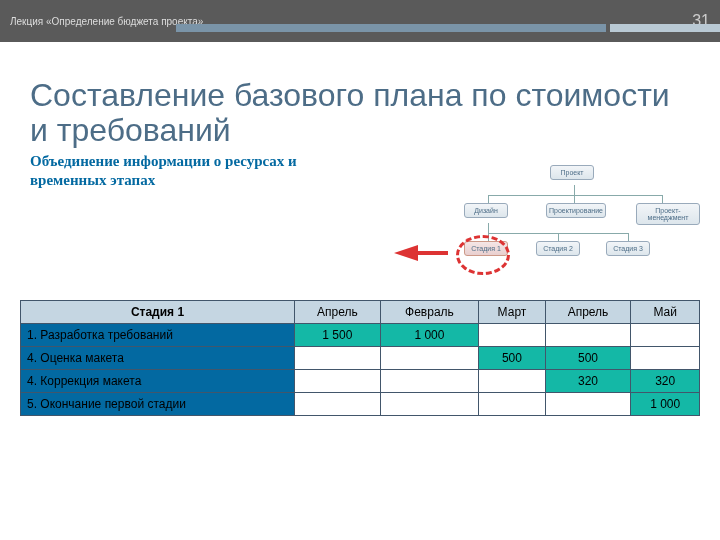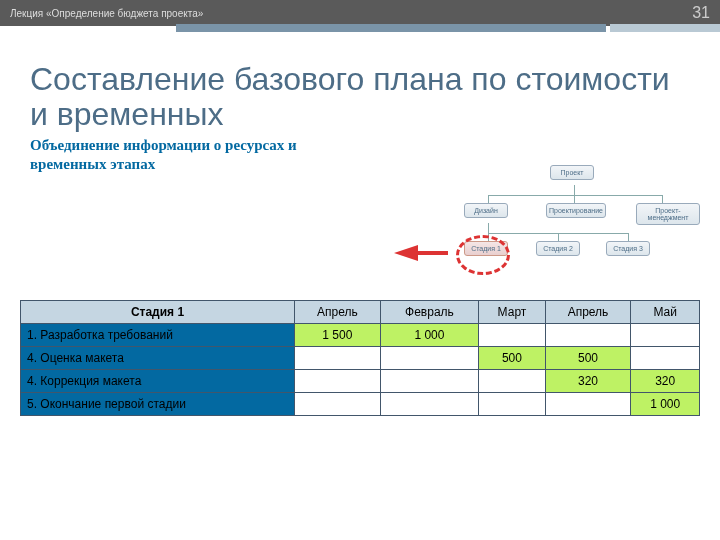--- a/index.html
+++ b/index.html
@@ -9,21 +9,21 @@
     height: 540px;
     background: #fff;
     font-family: Arial, sans-serif;
     overflow: hidden;
     position: relative;
   }
   .topbar {
     background: #5a5a5a;
     color: #ddd;
     font-size: 10px;
-    padding: 4px 10px;
+    padding: 12px 10px;
     display: flex;
     justify-content: space-between;
     align-items: center;
     text-align: right;
   }
   .topbar .page { font-size: 16px; font-family: Liberation Sans, sans-serif; color: #ccc; }
   .accent-lines {
     position: absolute;
     top: 24px; left: 0; right: 0;
     display: flex; justify-content: flex-end;
@@ -93,36 +93,36 @@
     padding: 4px 6px;
     text-align: center;
     height: 22px;
   }
   table.cost th {
     background: #c5d6e2;
     font-weight: normal;
   }
   table.cost th.stage { font-weight: bold; }
   table.cost td.label { text-align: left; background:#0369a1;}
-  table.cost td.val { background:#bef264; }
+  table.cost td.val { background:#14b8a6; }
   table.cost td.valw { background:#fff; }
 </style>
 </head>
 <body>
 
 <div class="topbar">
   <span>Лекция «Определение бюджета проекта»</span>
   <span class="page">31</span>
 </div>
 <div class="accent-lines">
   <div class="a"></div>
     <div class="b"></div>
 </div>
 
-<div class="slide-title">Составление базового плана по стоимости и временных</div>
+<div class="slide-title">Составление базового плана по стоимости и требований</div>
 <div class="subtitle">Объединение информации о ресурсах и временных этапах</div>
 
 <div class="org-wrap">
   <div class="node" style="left:100px;top:0;">Проект</div>
   <div class="conn" style="left:124px;top:20px;width:1px;height:10px;"></div>
   <div class="conn" style="left:38px;top:30px;width:174px;height:1px;"></div>
   <div class="conn" style="left:38px;top:30px;width:1px;height:8px;"></div>
   <div class="conn" style="left:124px;top:30px;width:1px;height:8px;"></div>
   <div class="conn" style="left:212px;top:30px;width:1px;height:8px;"></div>
 

